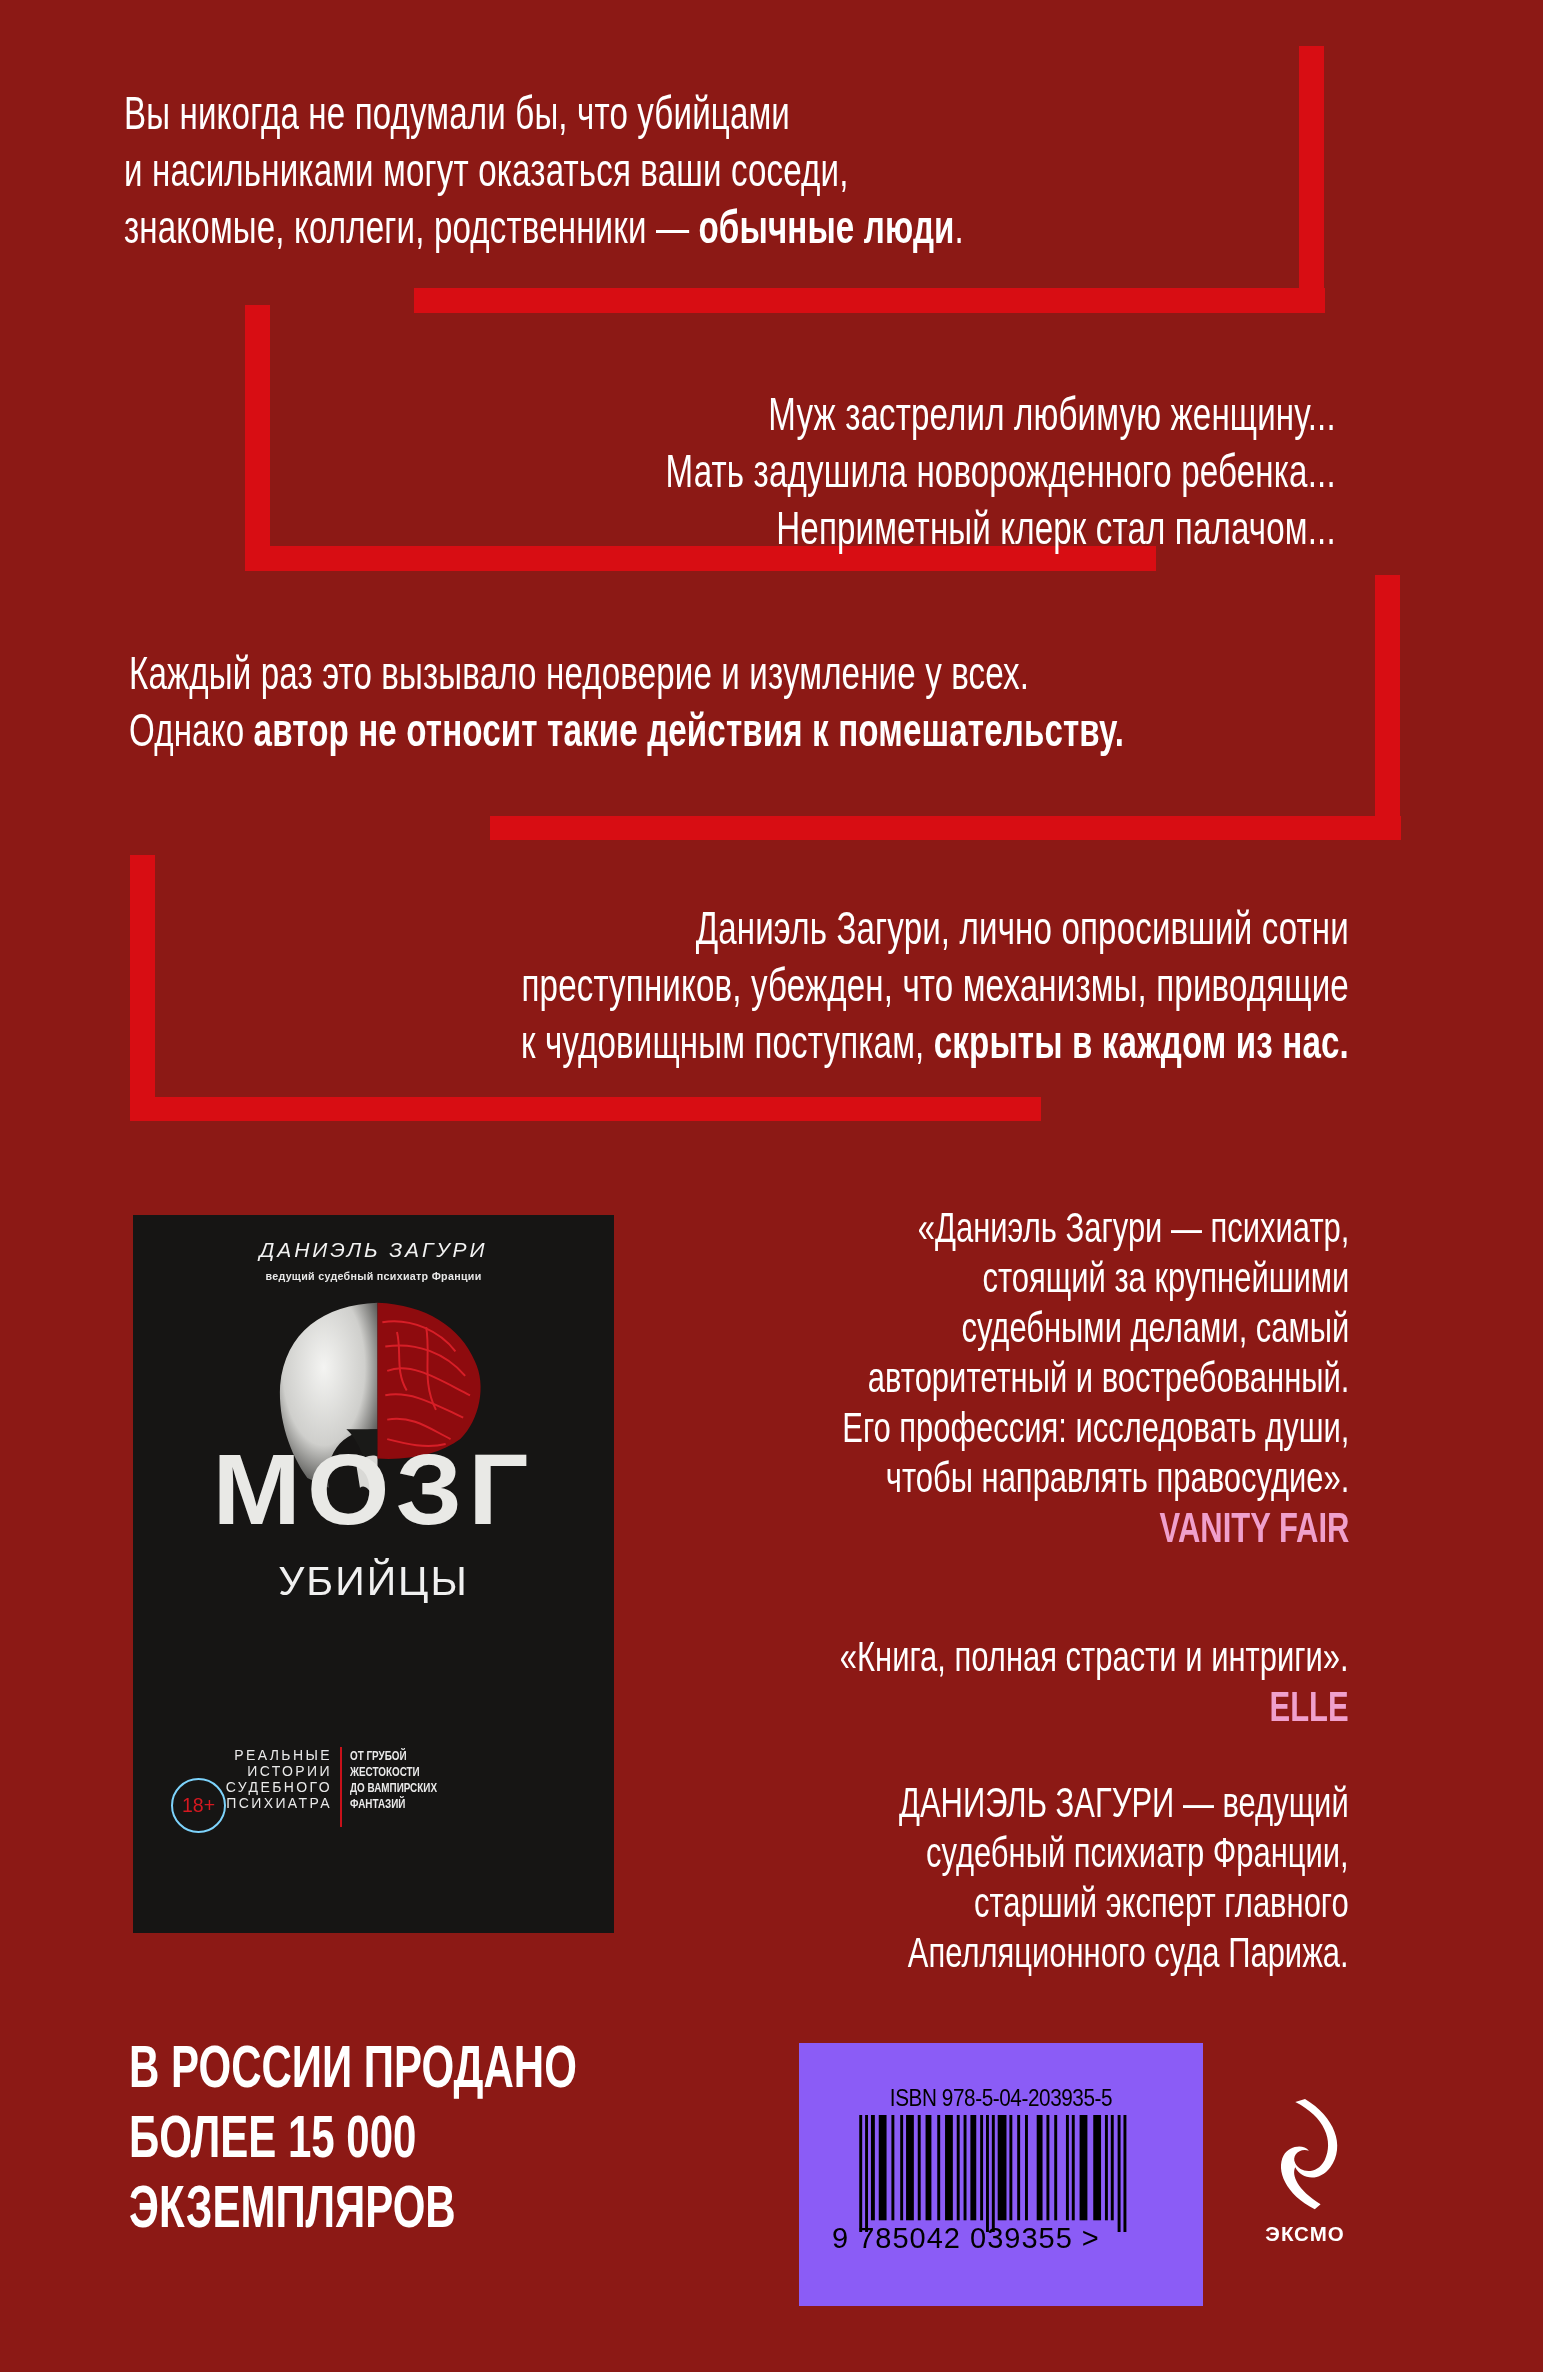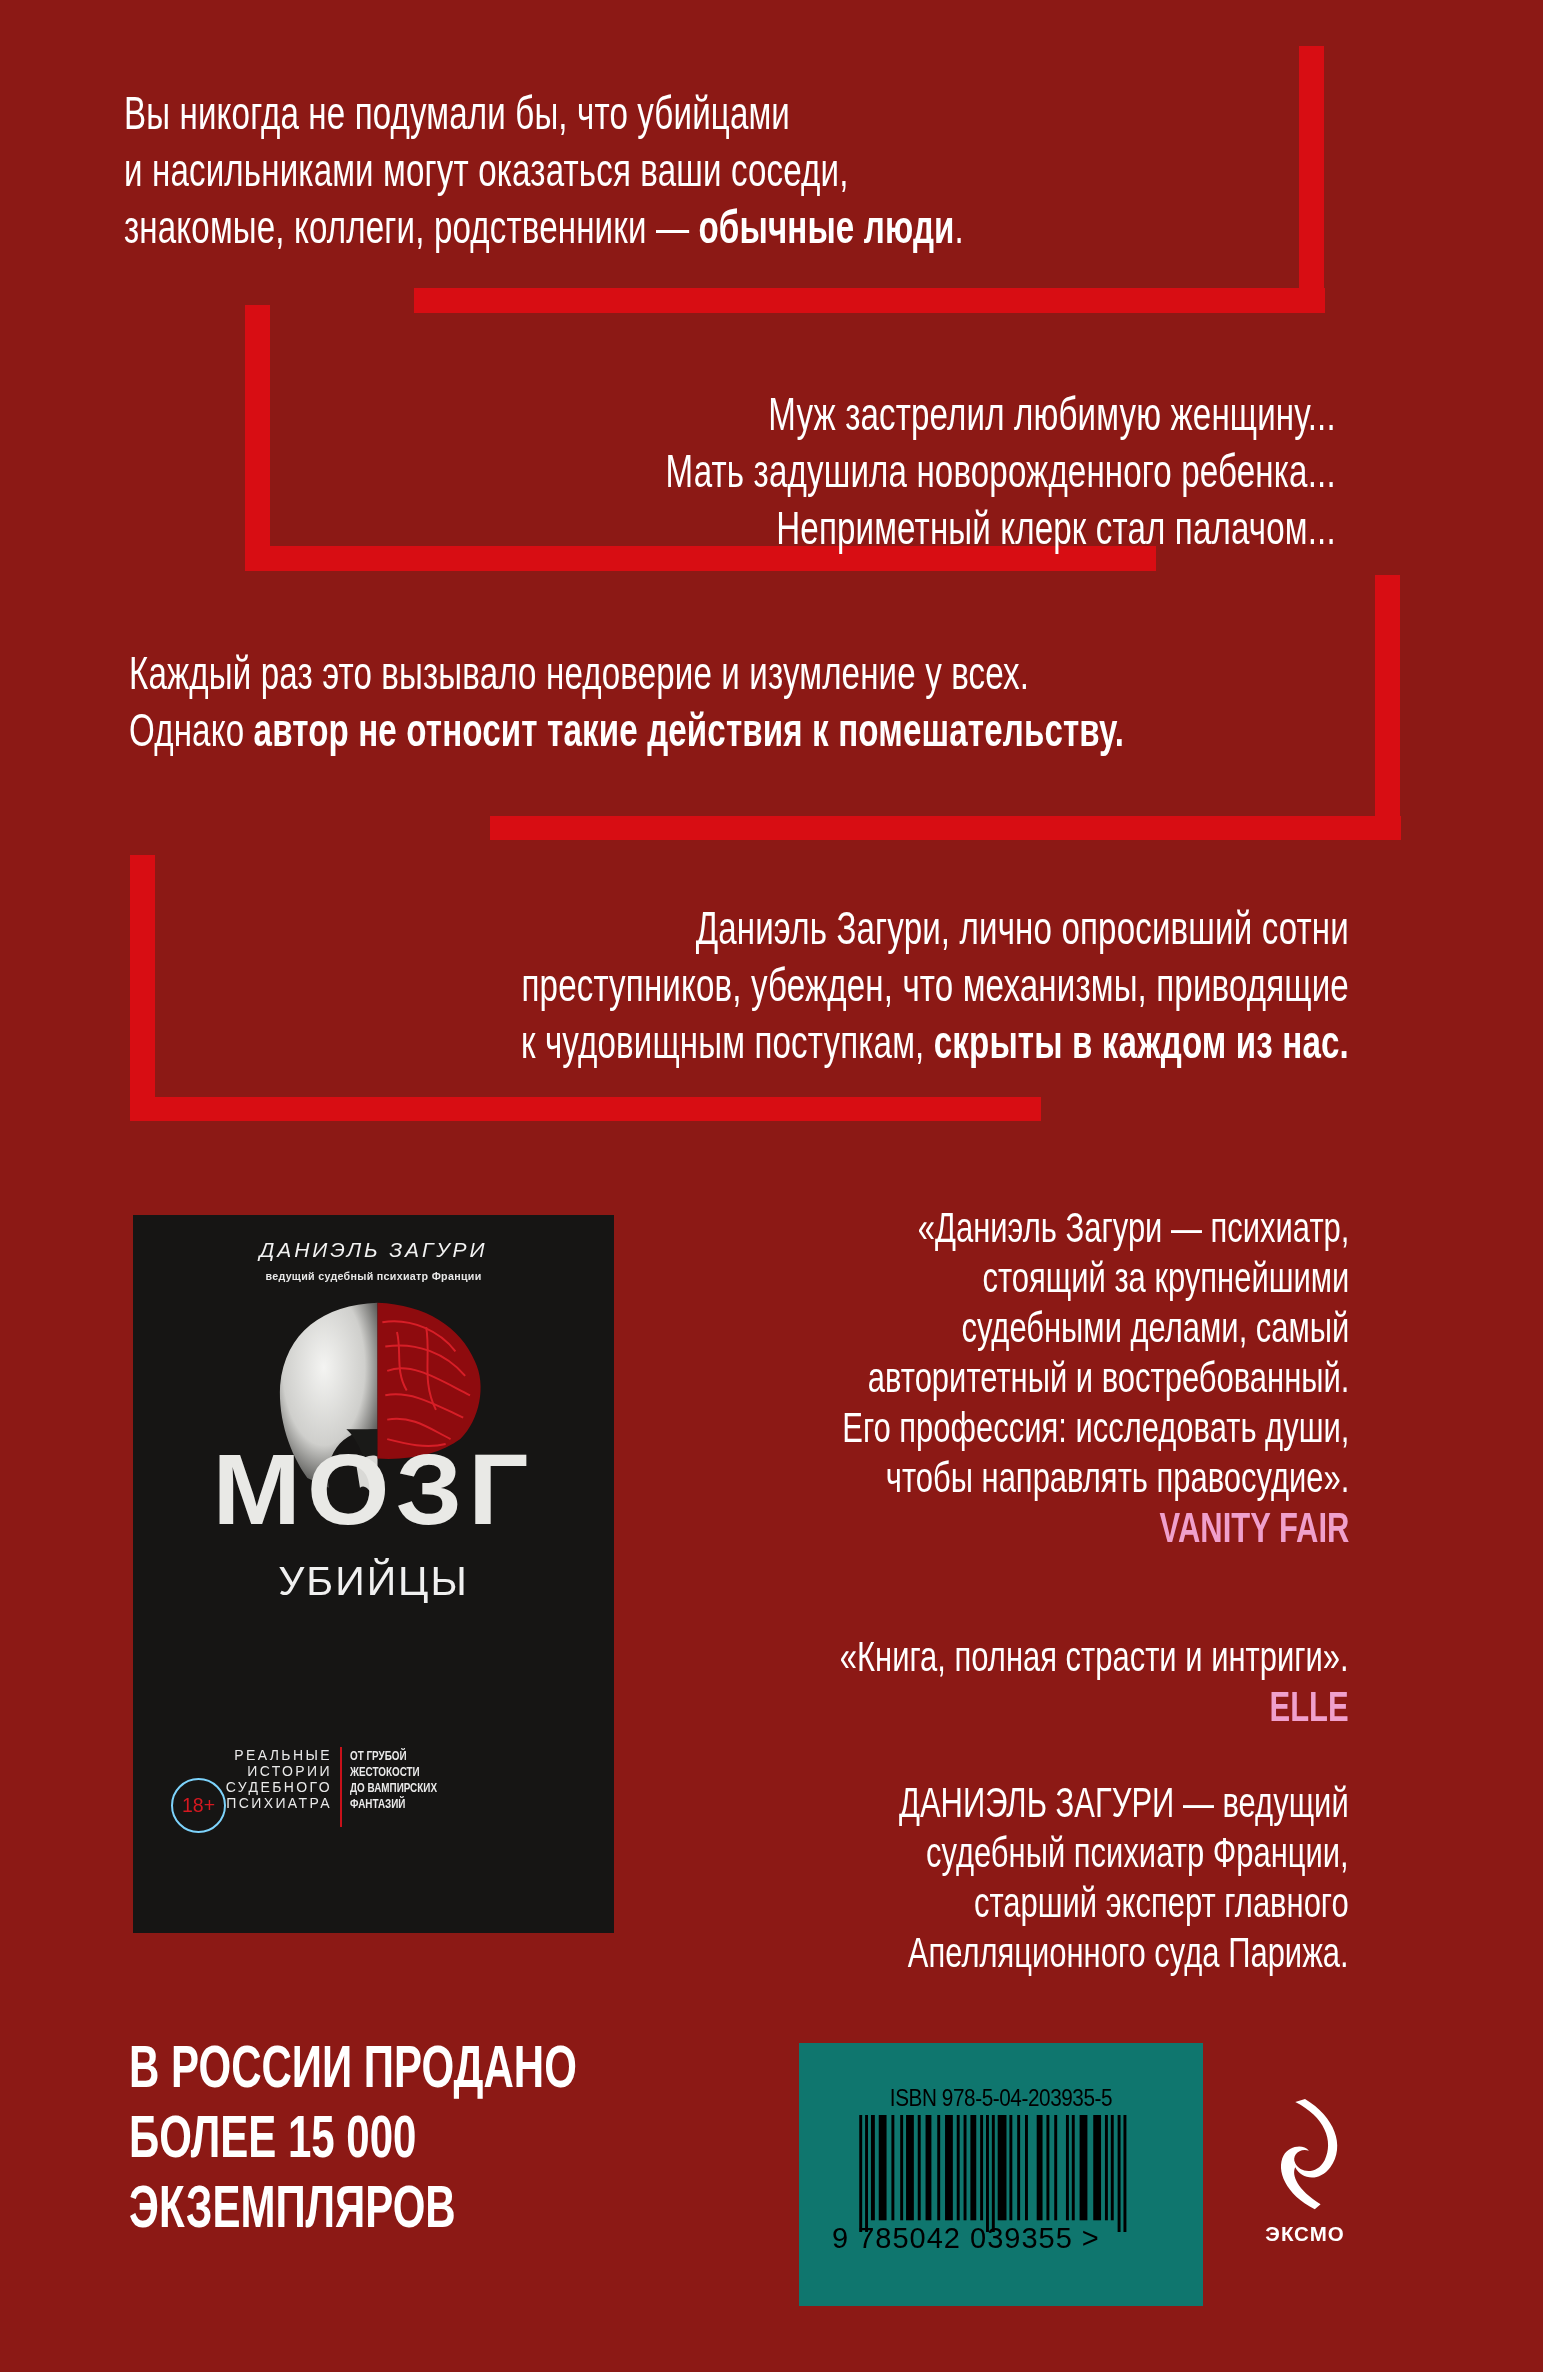--- a/index.html
+++ b/index.html
@@ -83,21 +83,21 @@
 
   .sold {
     position: absolute; left: 129px; top: 2032px;
     font-size: 60px; line-height: 70px; font-weight: bold;
     white-space: nowrap; transform-origin: left top; transform: scaleX(0.70);
   }
   .sold .ln { display: block; }
 
   .barcode {
     position: absolute; left: 799px; top: 2043px; width: 404px; height: 263px;
-    background: #0f766e; color: #000;
+    background: #8b5cf6; color: #000;
   }
   .barcode .isbn {
     position: absolute; top: 41px; left: 0; width: 100%; text-align: center;
     font-size: 24.4px; transform: scaleX(0.85); letter-spacing: -0.5px;
   }
   .barcode svg { position: absolute; left: 60px; top: 72px; }
   .barcode .digits {
     position: absolute; top: 179px; left: 33px;
     font-size: 29px; letter-spacing: 1px; white-space: pre;
   }

